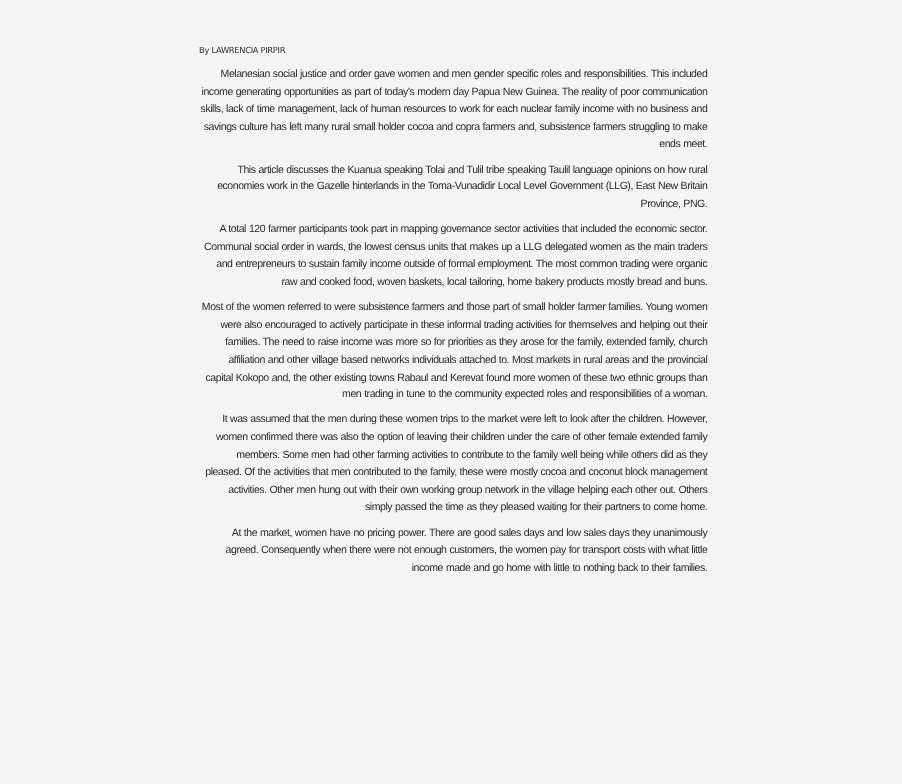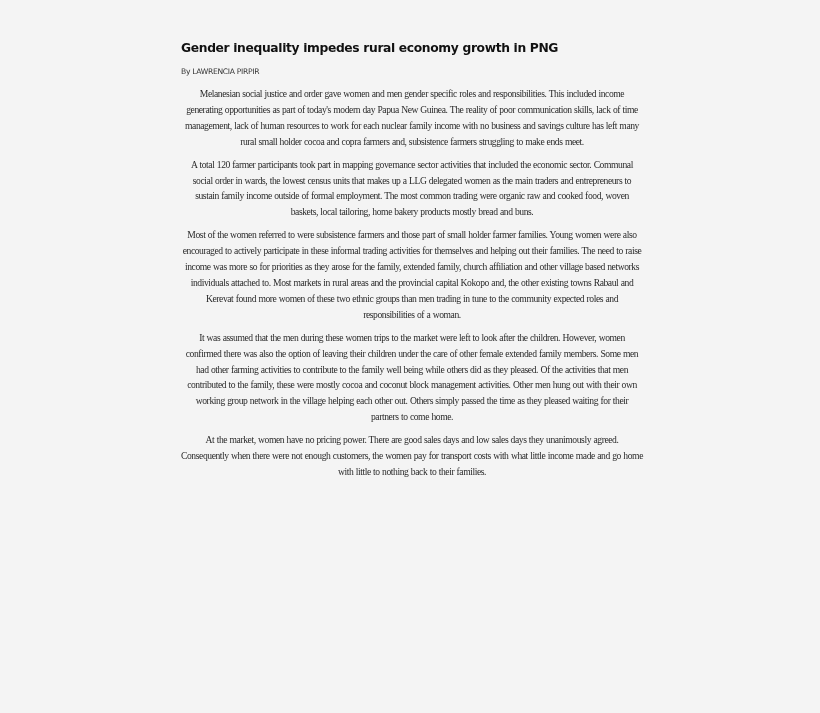--- a/index.html
+++ b/index.html
@@ -32,34 +32,34 @@
     }
     .byline {
       font-family: "DejaVu Sans", sans-serif;
       font-size: 7.6px;
       letter-spacing: -0.3px;
       margin: 0 0 8px 0;
       line-height: 12px;
       color: #333;
     }
     .para {
-      font-family: Liberation Serif, serif;
+      font-family: Liberation Sans, sans-serif;
       font-size: 9.6px;
       letter-spacing: -0.42px;
       word-spacing: 0.4px;
       line-height: 15.9px;
       margin: 0 0 7px 0;
       color: #2a2a2a;
-      text-align: center;
+      text-align: right;
     }
   </style>
 </head>
 <body>
 
 <div class="page">
-  <h1 class="title">Gender inequality impedes rural economy growth in PNG</h1>
   <div class="byline">By LAWRENCIA PIRPIR</div>
   <p class="para">Melanesian social justice and order gave women and men gender specific roles and responsibilities. This included income generating opportunities as part of today's modern day Papua New Guinea. The reality of poor communication skills, lack of time management, lack of human resources to work for each nuclear family income with no business and savings culture has left many rural small holder cocoa and copra farmers and, subsistence farmers struggling to make ends meet.</p>
+  <p class="para">This article discusses the Kuanua speaking Tolai and Tulil tribe speaking Taulil language opinions on how rural economies work in the Gazelle hinterlands in the Toma-Vunadidir Local Level Government (LLG), East New Britain Province, PNG.</p>
   <p class="para">A total 120 farmer participants took part in mapping governance sector activities that included the economic sector. Communal social order in wards, the lowest census units that makes up a LLG delegated women as the main traders and entrepreneurs to sustain family income outside of formal employment. The most common trading were organic raw and cooked food, woven baskets, local tailoring, home bakery products mostly bread and buns.</p>
   <p class="para">Most of the women referred to were subsistence farmers and those part of small holder farmer families. Young women were also encouraged to actively participate in these informal trading activities for themselves and helping out their families. The need to raise income was more so for priorities as they arose for the family, extended family, church affiliation and other village based networks individuals attached to. Most markets in rural areas and the provincial capital Kokopo and, the other existing towns Rabaul and Kerevat found more women of these two ethnic groups than men trading in tune to the community expected roles and responsibilities of a woman.</p>
   <p class="para">It was assumed that the men during these women trips to the market were left to look after the children. However, women confirmed there was also the option of leaving their children under the care of other female extended family members. Some men had other farming activities to contribute to the family well being while others did as they pleased. Of the activities that men contributed to the family, these were mostly cocoa and coconut block management activities. Other men hung out with their own working group network in the village helping each other out. Others simply passed the time as they pleased waiting for their partners to come home.</p>
   <p class="para">At the market, women have no pricing power. There are good sales days and low sales days they unanimously agreed. Consequently when there were not enough customers, the women pay for transport costs with what little income made and go home with little to nothing back to their families.</p>
 </div>
 
 </body></html>

